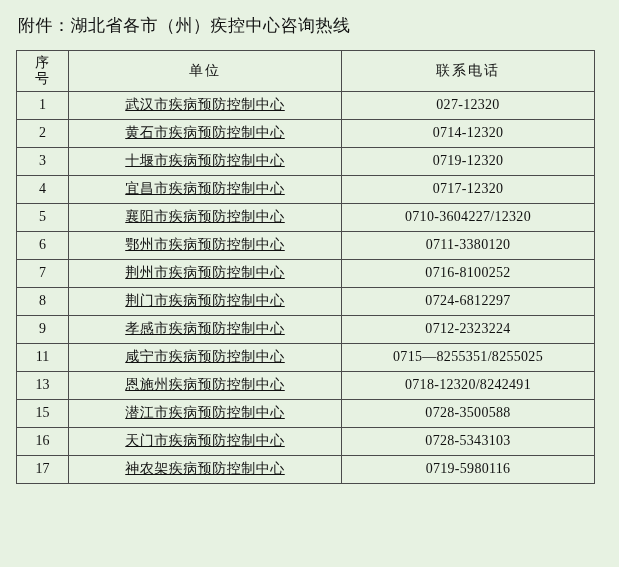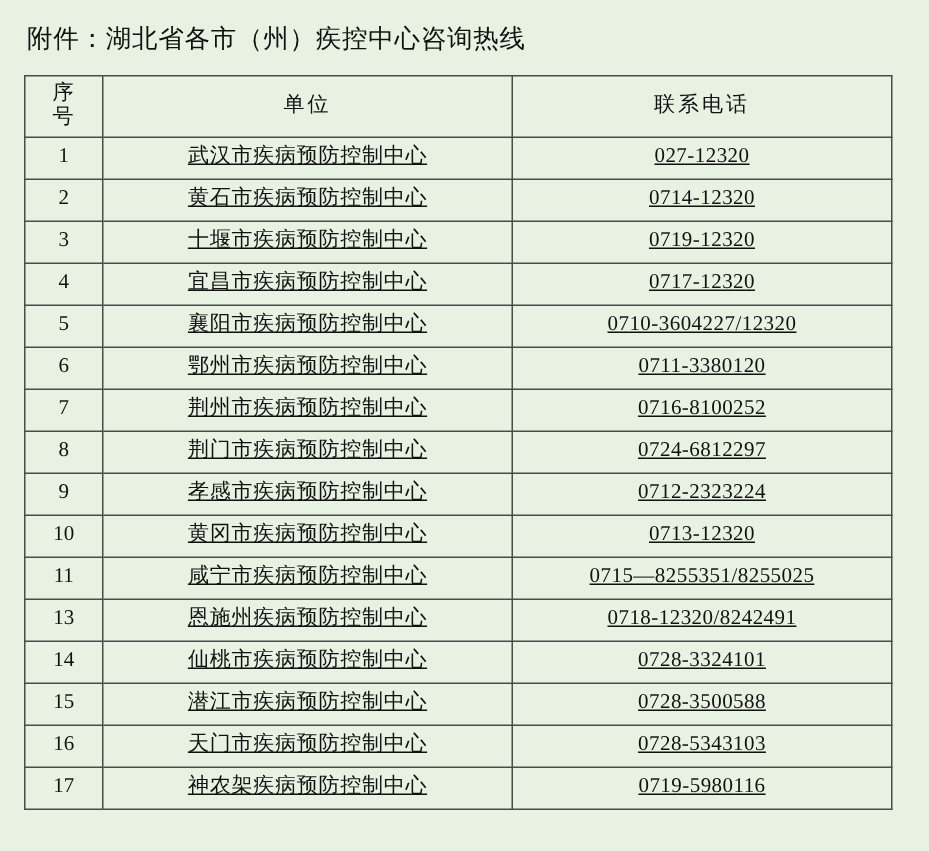--- a/index.html
+++ b/index.html
@@ -77,21 +77,20 @@
   }
   td.cell-unit {
     font-size: 14px;
     letter-spacing: 0.5px;
     text-decoration: underline;
   }
   td.cell-phone {
     font-size: 14px;
     letter-spacing: 0.3px;
     font-family: "Liberation Serif", "DejaVu Serif", serif;
-    text-decoration: underline;
   }
 </style>
 </head>
 <body>
 
 <div class="page">
 
   <div class="doc-title">附件：湖北省各市（州）疾控中心咨询热线</div>
 
   <div class="table-wrap">
@@ -151,38 +150,28 @@
             <td class="cell-idx">8</td>
             <td class="cell-unit">荆门市疾病预防控制中心</td>
             <td class="cell-phone">0724-6812297</td>
           </tr>
           <tr>
             <td class="cell-idx">9</td>
             <td class="cell-unit">孝感市疾病预防控制中心</td>
             <td class="cell-phone">0712-2323224</td>
           </tr>
           <tr>
-            <td class="cell-idx">10</td>
-            <td class="cell-unit">黄冈市疾病预防控制中心</td>
-            <td class="cell-phone">0713-12320</td>
-          </tr>
-          <tr>
             <td class="cell-idx">11</td>
             <td class="cell-unit">咸宁市疾病预防控制中心</td>
             <td class="cell-phone">0715—8255351/8255025</td>
           </tr>
           <tr>
             <td class="cell-idx">13</td>
             <td class="cell-unit">恩施州疾病预防控制中心</td>
             <td class="cell-phone">0718-12320/8242491</td>
-          </tr>
-          <tr>
-            <td class="cell-idx">14</td>
-            <td class="cell-unit">仙桃市疾病预防控制中心</td>
-            <td class="cell-phone">0728-3324101</td>
           </tr>
           <tr>
             <td class="cell-idx">15</td>
             <td class="cell-unit">潜江市疾病预防控制中心</td>
             <td class="cell-phone">0728-3500588</td>
           </tr>
           <tr>
             <td class="cell-idx">16</td>
             <td class="cell-unit">天门市疾病预防控制中心</td>
             <td class="cell-phone">0728-5343103</td>

